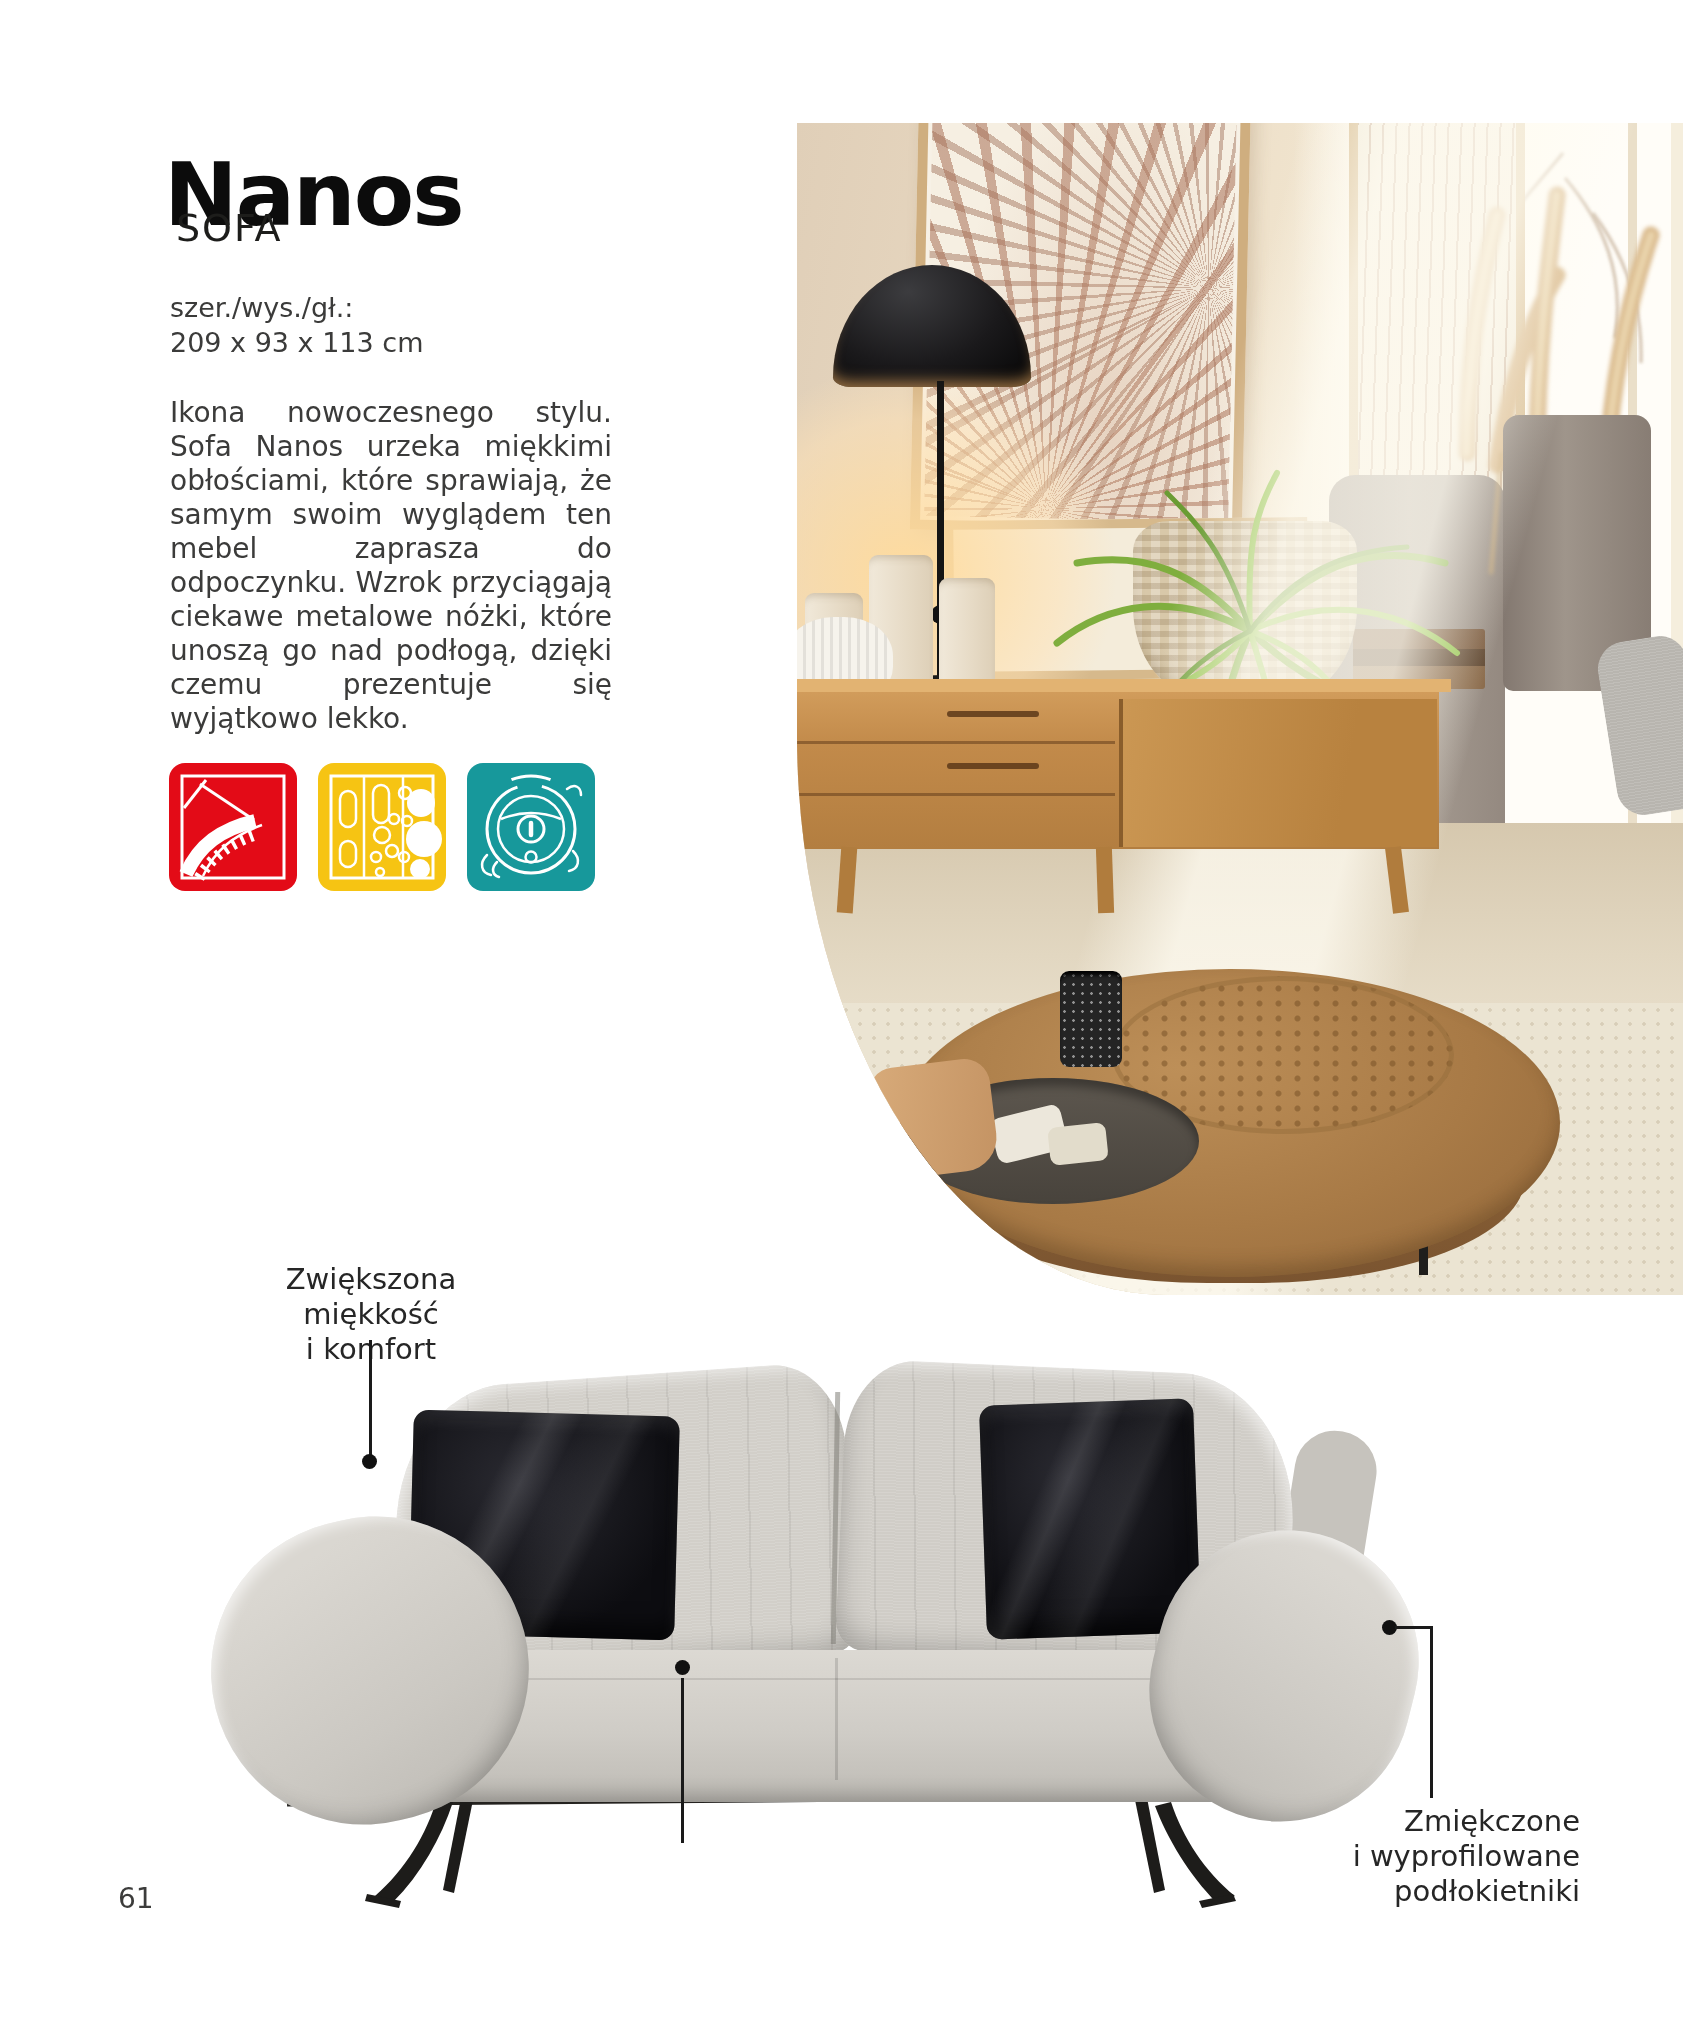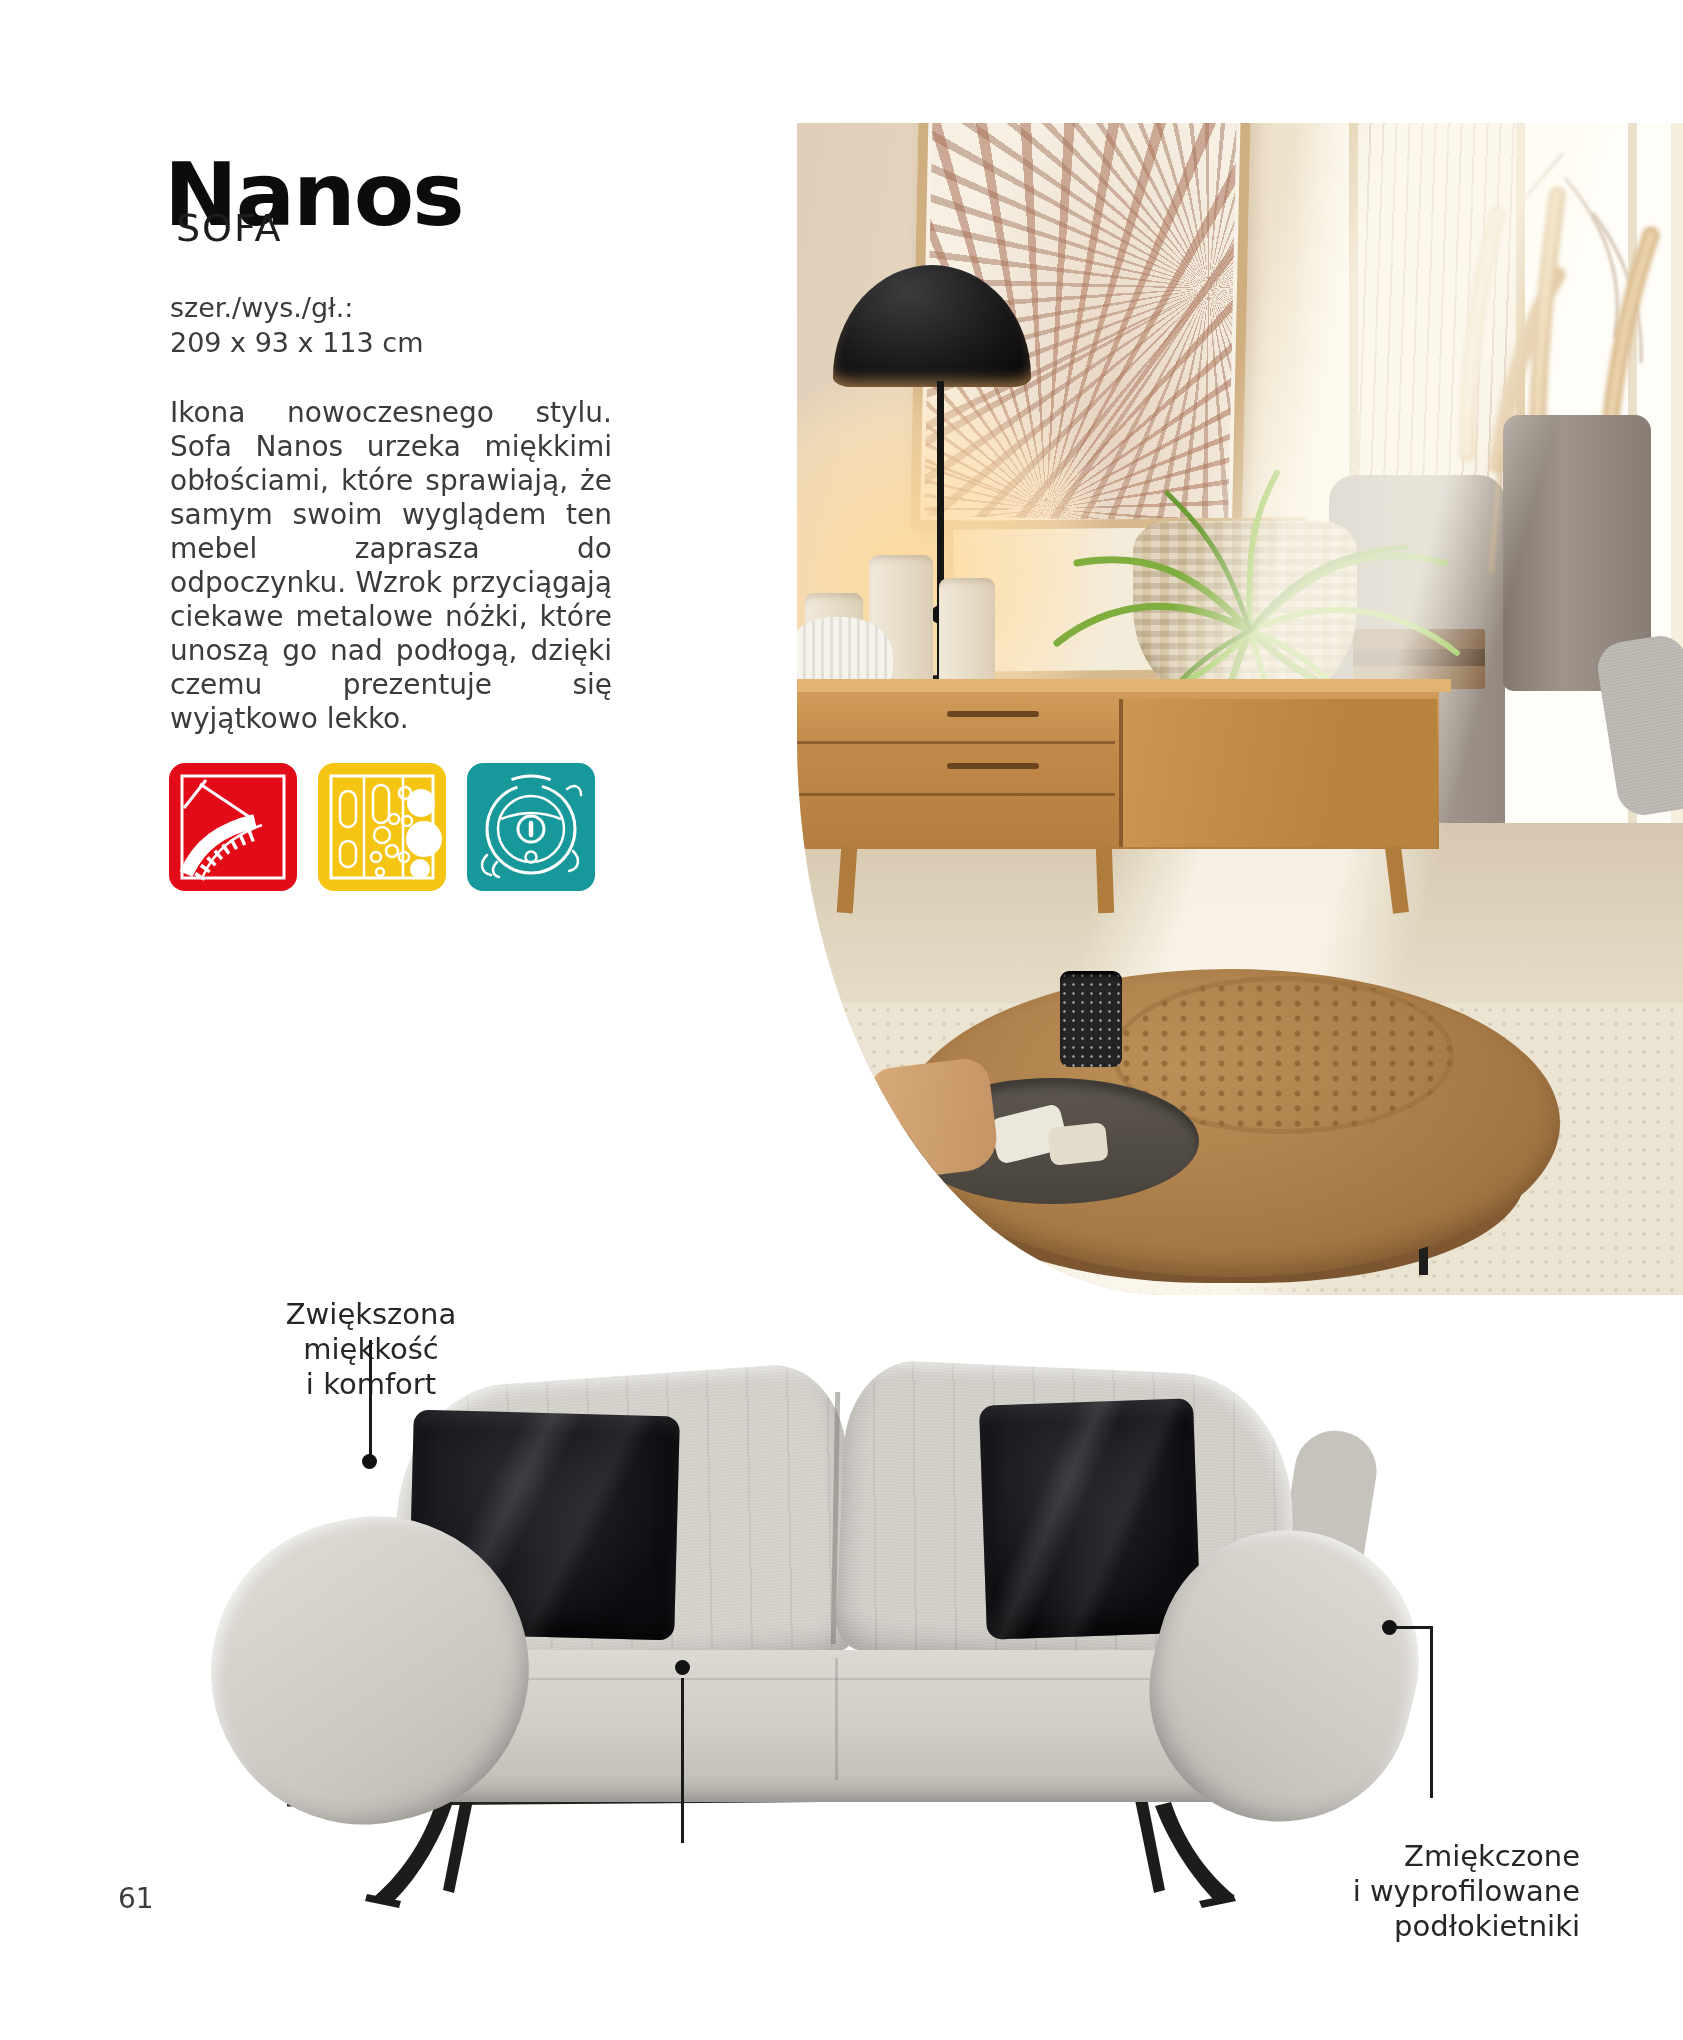--- a/index.html
+++ b/index.html
@@ -133,21 +133,21 @@
   .arm-l{position:absolute;left:-10px;top:150px;width:318px;height:305px;border-radius:160px;transform:rotate(-14deg);
       background:linear-gradient(160deg,#dad7d1 18%,#cbc8c2 65%,#bcb9b3);
       box-shadow:inset -10px -16px 24px -12px rgba(0,0,0,.25),inset 8px 10px 14px -6px rgba(255,255,255,.65);}
   .arm-r{position:absolute;left:932px;top:162px;width:262px;height:292px;border-radius:140px;transform:rotate(14deg);
       background:linear-gradient(200deg,#dad7d1 18%,#cbc8c2 65%,#bcb9b3);
       box-shadow:inset 10px -16px 24px -12px rgba(0,0,0,.25),inset -8px 10px 14px -6px rgba(255,255,255,.65);}
   .rail{position:absolute;left:66px;top:424px;width:1040px;height:10px;background:#24221f;transform:rotate(-0.5deg);}
   .legs{position:absolute;left:0;top:0;}
 
   
-  .ann{position:absolute;width:300px;text-align:center;font-size:29px;line-height:35px;color:#262626;margin-top:35px;}
+  .ann{position:absolute;width:300px;text-align:center;font-size:29px;line-height:35px;color:#262626;}
   .ann-line-v{position:absolute;width:3px;background:#1a1a1a;}
   .ann-line-h{position:absolute;height:3px;background:#1a1a1a;}
   .ann-dot{position:absolute;width:15px;height:15px;border-radius:50%;background:#111;}
   .pageno{position:absolute;left:118px;top:1882px;font-size:28px;color:#3c3c3b;}
 </style>
 </head>
 <body>
 
 <div class="page">
 

